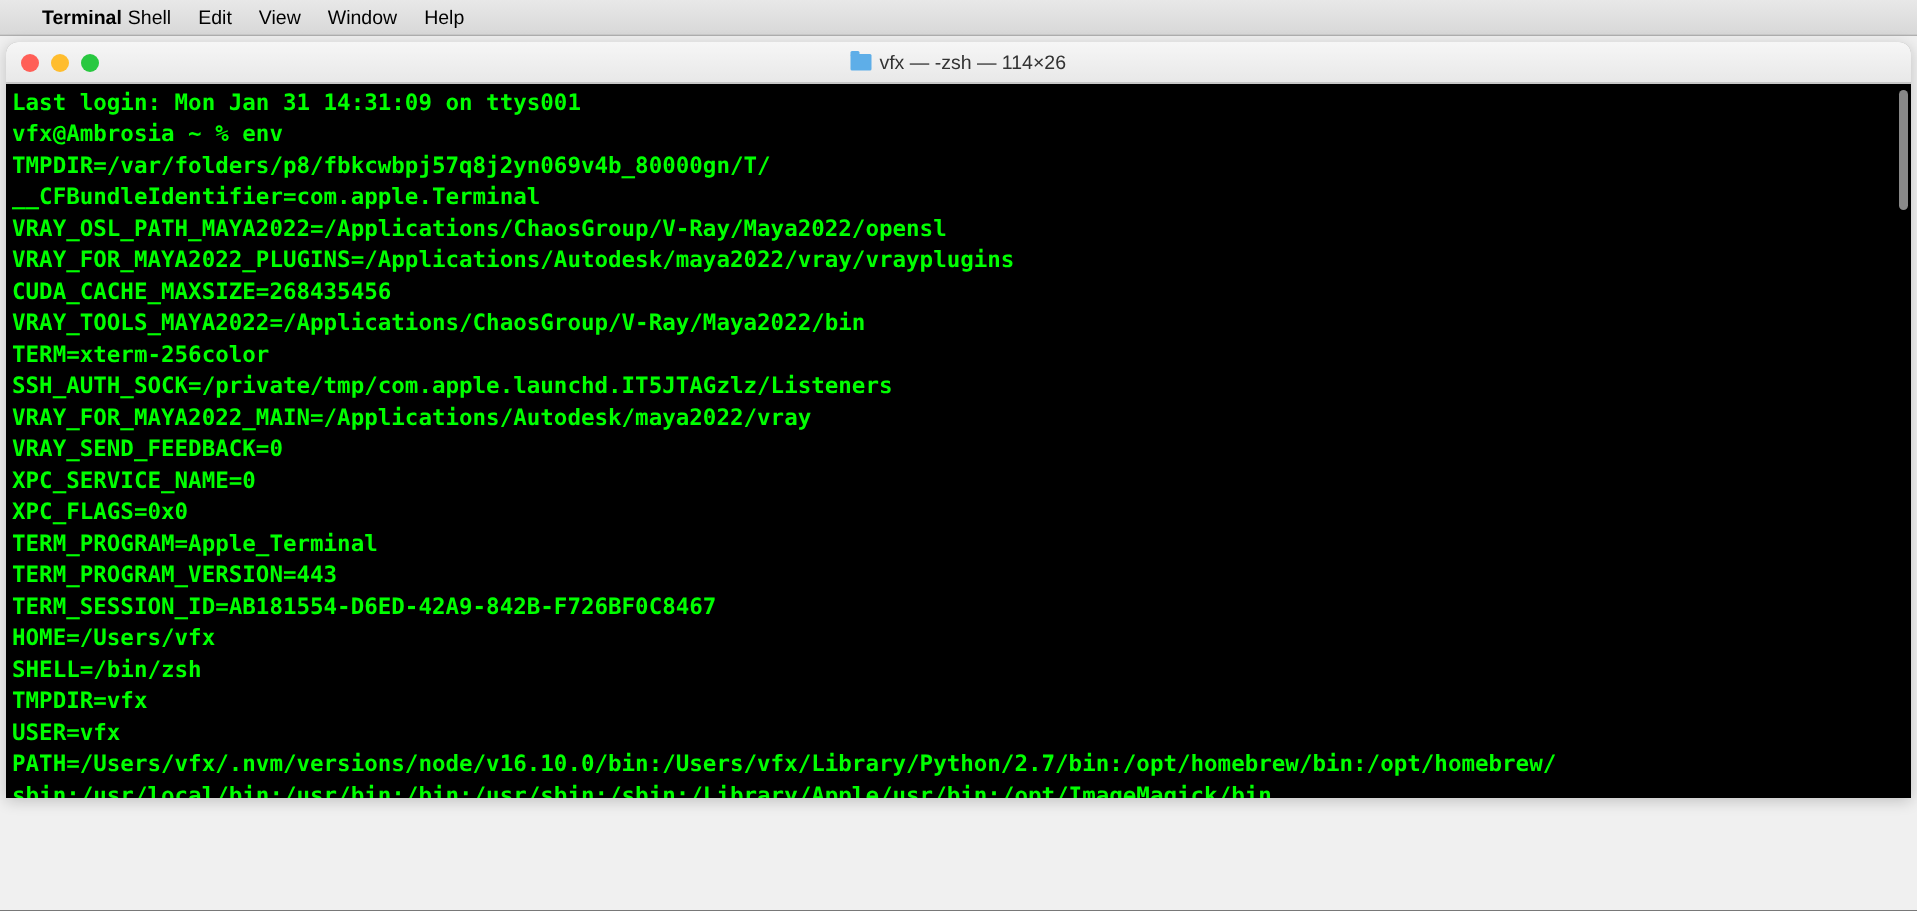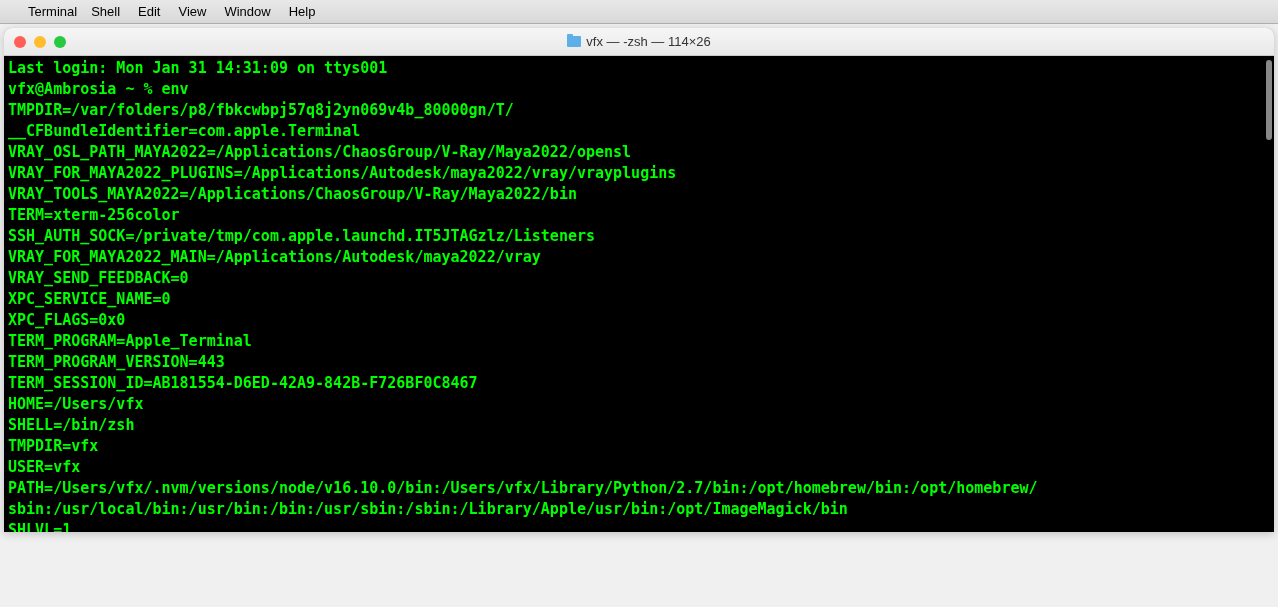--- a/index.html
+++ b/index.html
@@ -22,22 +22,22 @@
       padding: 0 12px;
       font-size: 13px;
       color: #000;
       border-bottom: 1px solid #b0b0b0;
     }
     .menubar .apple-logo {
       margin-right: 16px;
       font-size: 15px;
     }
     .menubar .app-name {
-      font-weight: normal;
-      margin-right: 14px;
+      font-weight: bold;
+      margin-right: 4px;
     }
     .menubar .menu-item {
       margin-right: 18px;
       cursor: default;
     }
     .window {
       margin: 4px 0 0 4px;
       width: 1270px;
       border-radius: 8px 8px 0 0;
       overflow: hidden;
@@ -142,20 +142,21 @@
       <span>vfx — -zsh — 114×26</span>
     </div>
   </div>
   <div class="terminal-content">
     <div class="terminal-line">Last login: Mon Jan 31 14:31:09 on ttys001</div>
     <div class="terminal-line">vfx@Ambrosia ~ % env</div>
     <div class="terminal-line">TMPDIR=/var/folders/p8/fbkcwbpj57q8j2yn069v4b_80000gn/T/</div>
     <div class="terminal-line">__CFBundleIdentifier=com.apple.Terminal</div>
     <div class="terminal-line">VRAY_OSL_PATH_MAYA2022=/Applications/ChaosGroup/V-Ray/Maya2022/opensl</div>
     <div class="terminal-line">VRAY_FOR_MAYA2022_PLUGINS=/Applications/Autodesk/maya2022/vray/vrayplugins</div>
+    <div class="terminal-line">CUDA_CACHE_MAXSIZE=268435456</div>
     <div class="terminal-line">VRAY_TOOLS_MAYA2022=/Applications/ChaosGroup/V-Ray/Maya2022/bin</div>
     <div class="terminal-line">TERM=xterm-256color</div>
     <div class="terminal-line">SSH_AUTH_SOCK=/private/tmp/com.apple.launchd.IT5JTAGzlz/Listeners</div>
     <div class="terminal-line">VRAY_FOR_MAYA2022_MAIN=/Applications/Autodesk/maya2022/vray</div>
     <div class="terminal-line">VRAY_SEND_FEEDBACK=0</div>
     <div class="terminal-line">XPC_SERVICE_NAME=0</div>
     <div class="terminal-line">XPC_FLAGS=0x0</div>
     <div class="terminal-line">TERM_PROGRAM=Apple_Terminal</div>
     <div class="terminal-line">TERM_PROGRAM_VERSION=443</div>
     <div class="terminal-line">TERM_SESSION_ID=AB181554-D6ED-42A9-842B-F726BF0C8467</div>

